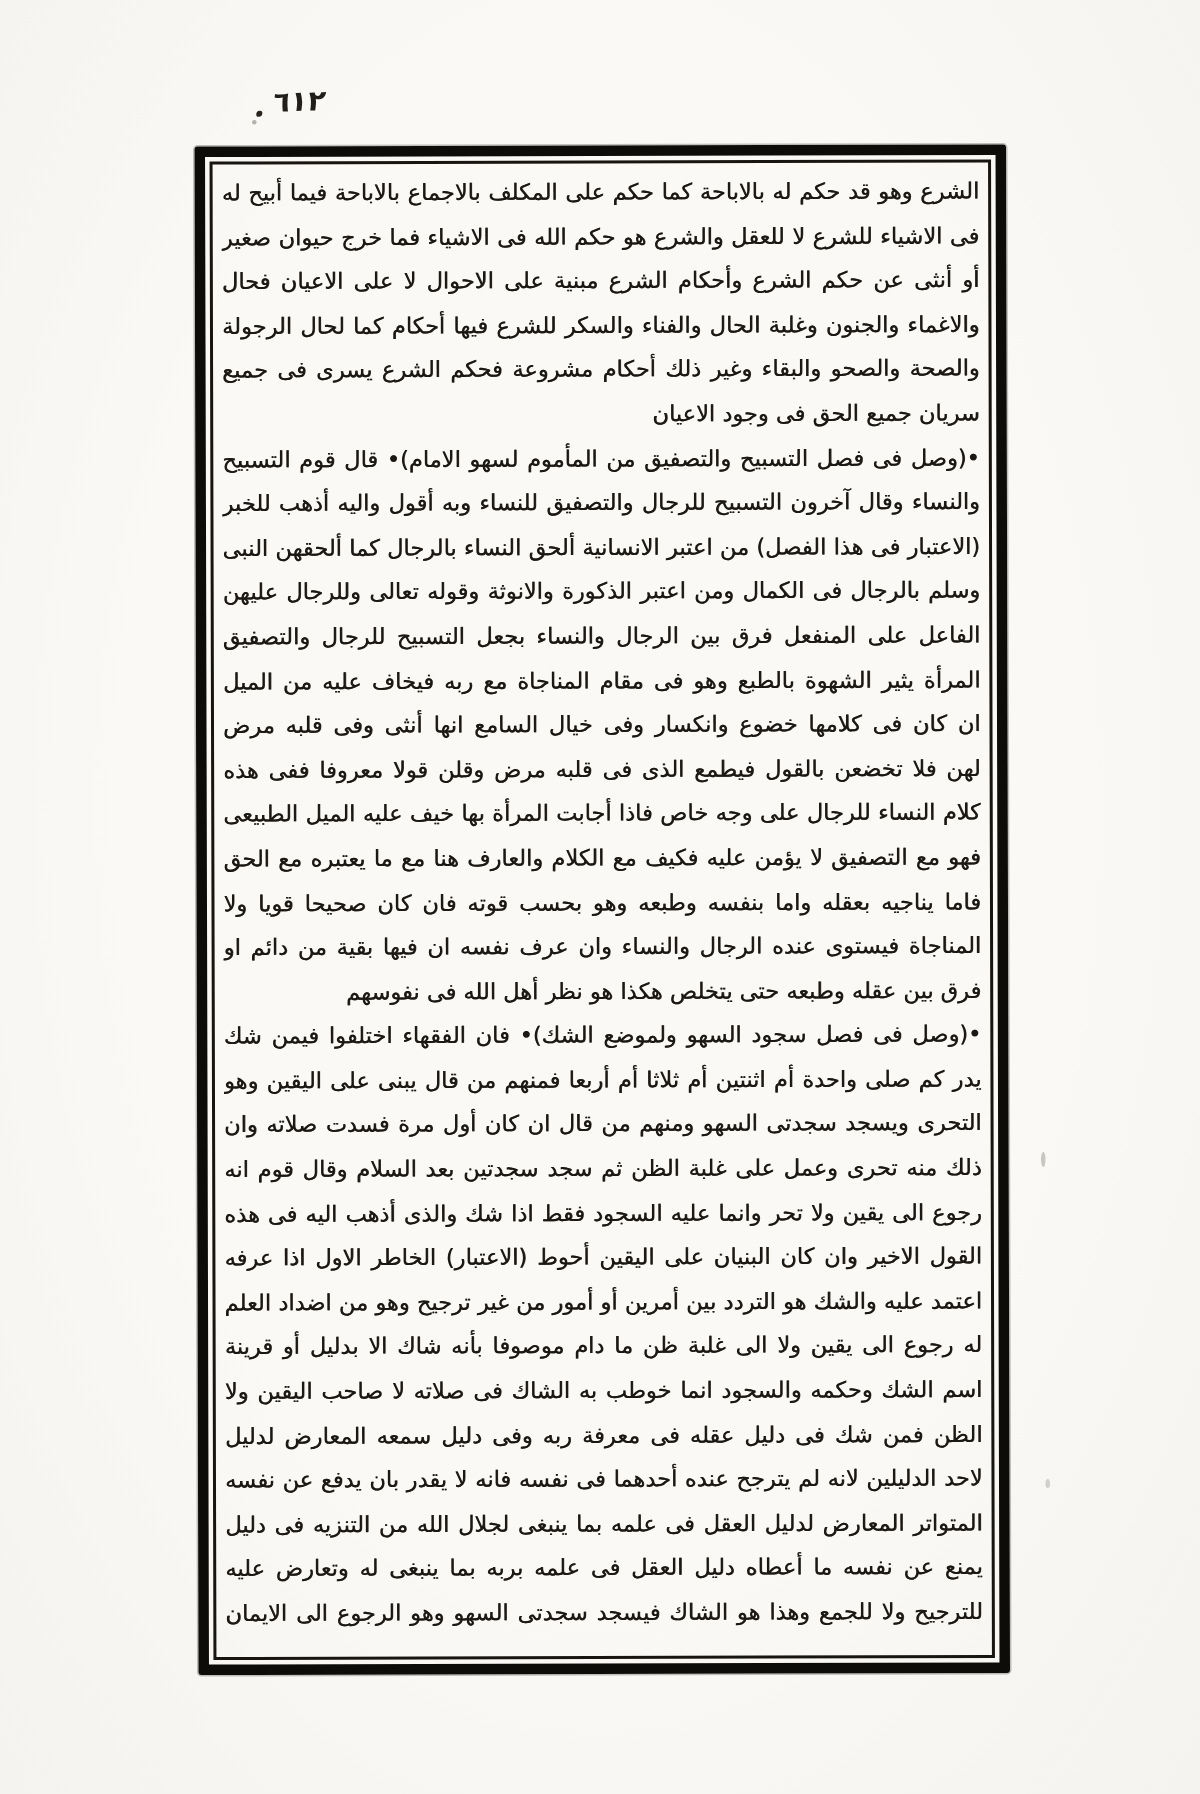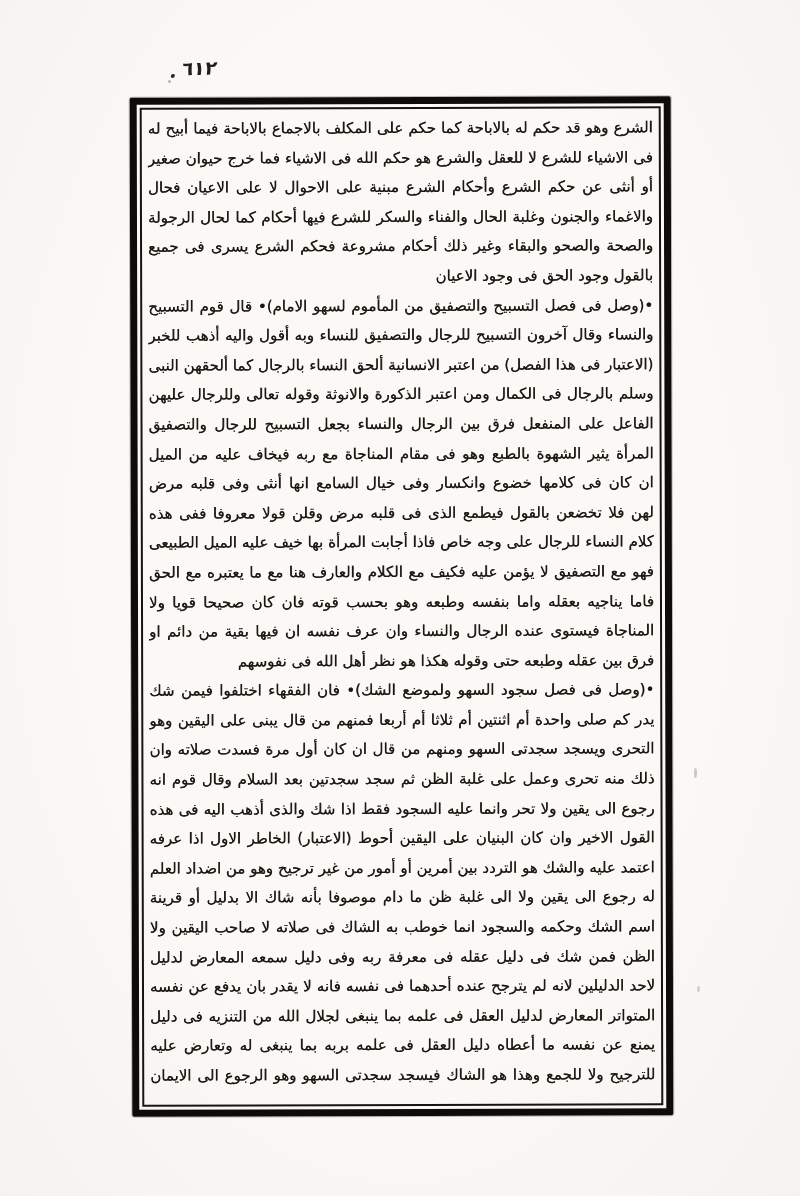--- a/index.html
+++ b/index.html
@@ -67,36 +67,36 @@
 
   <div class="frame-outer">
     <div class="frame-inner">
       <div class="text-body">
           <div class="para">
             <div class="line">الشرع وهو قد حكم له بالاباحة كما حكم على المكلف بالاجماع بالاباحة فيما أبيح له فان الحكم</div>
             <div class="line">فى الاشياء للشرع لا للعقل والشرع هو حكم الله فى الاشياء فما خرج حيوان صغير ولا كبير ذكر</div>
             <div class="line">أو أنثى عن حكم الشرع وأحكام الشرع مبنية على الاحوال لا على الاعيان فحال الطفولة</div>
             <div class="line">والاغماء والجنون وغلبة الحال والفناء والسكر للشرع فيها أحكام كما لحال الرجولة واليقظة</div>
             <div class="line">والصحة والصحو والبقاء وغير ذلك أحكام مشروعة فحكم الشرع يسرى فى جميع الاحوال</div>
-            <div class="line last">بالقول وجود الحق فى وجود الاعيان</div>
+            <div class="line last">سريان جميع الحق فى وجود الاعيان</div>
           </div>
           <div class="para">
             <div class="line">•(وصل فى فصل التسبيح والتصفيق من المأموم لسهو الامام)• قال قوم التسبيح للرجال</div>
             <div class="line">والنساء وقال آخرون التسبيح للرجال والتصفيق للنساء وبه أقول واليه أذهب للخبر الوارد فيه</div>
             <div class="line">(الاعتبار فى هذا الفصل) من اعتبر الانسانية ألحق النساء بالرجال كما ألحقهن النبى صلى الله عليه</div>
             <div class="line">وسلم بالرجال فى الكمال ومن اعتبر الذكورة والانوثة وقوله تعالى وللرجال عليهن درجة وغلب</div>
             <div class="line">الفاعل على المنفعل فرق بين الرجال والنساء بجعل التسبيح للرجال والتصفيق للنساء فان كلام</div>
             <div class="line">المرأة يثير الشهوة بالطبع وهو فى مقام المناجاة مع ربه فيخاف عليه من الميل الطبيعى ولا سيما</div>
             <div class="line">ان كان فى كلامها خضوع وانكسار وفى خيال السامع انها أنثى وفى قلبه مرض ولذلك قيل</div>
             <div class="line">لهن فلا تخضعن بالقول فيطمع الذى فى قلبه مرض وقلن قولا معروفا ففى هذه الآية اباحة</div>
             <div class="line">كلام النساء للرجال على وجه خاص فاذا أجابت المرأة بها خيف عليه الميل الطبيعى الخيالى اليها</div>
             <div class="line">فهو مع التصفيق لا يؤمن عليه فكيف مع الكلام والعارف هنا مع ما يعتبره مع الحق فى مناجاته</div>
             <div class="line">فاما يناجيه بعقله واما بنفسه وطبعه وهو بحسب قوته فان كان صحيحا قويا ولا يبالى بما وقعت</div>
             <div class="line">المناجاة فيستوى عنده الرجال والنساء وان عرف نفسه ان فيها بقية من دائم او عندها مرض</div>
-            <div class="line last">فرق بين عقله وطبعه حتى وقوله هكذا هو نظر أهل الله فى نفوسهم</div>
+            <div class="line last">فرق بين عقله وطبعه حتى يتخلص هكذا هو نظر أهل الله فى نفوسهم</div>
           </div>
           <div class="para">
             <div class="line">•(وصل فى فصل سجود السهو ولموضع الشك)• فان الفقهاء اختلفوا فيمن شك فى صلاته فلم</div>
             <div class="line">يدر كم صلى واحدة أم اثنتين أم ثلاثا أم أربعا فمنهم من قال يبنى على اليقين وهو الاقل ولا يجزئه</div>
             <div class="line">التحرى ويسجد سجدتى السهو ومنهم من قال ان كان أول مرة فسدت صلاته وان كان تكرر</div>
             <div class="line">ذلك منه تحرى وعمل على غلبة الظن ثم سجد سجدتين بعد السلام وقال قوم انه ليس عليه اذا شك</div>
             <div class="line">رجوع الى يقين ولا تحر وانما عليه السجود فقط اذا شك والذى أذهب اليه فى هذه المسئلة هذا</div>
             <div class="line">القول الاخير وان كان البنيان على اليقين أحوط (الاعتبار) الخاطر الاول اذا عرفه الانسان</div>
             <div class="line">اعتمد عليه والشك هو التردد بين أمرين أو أمور من غير ترجيح وهو من اضداد العلم والظن فليس</div>
             <div class="line">له رجوع الى يقين ولا الى غلبة ظن ما دام موصوفا بأنه شاك الا بدليل أو قرينة حال تزول عنه</div>

